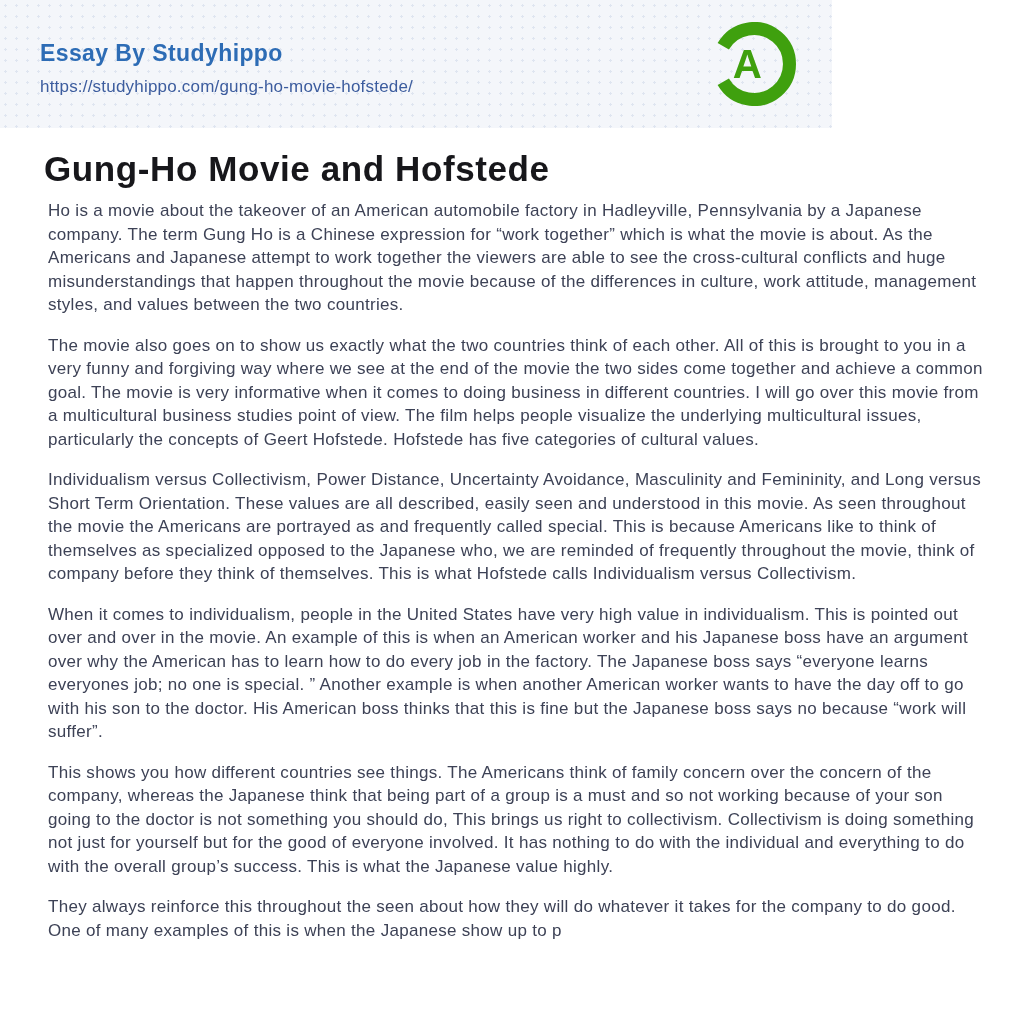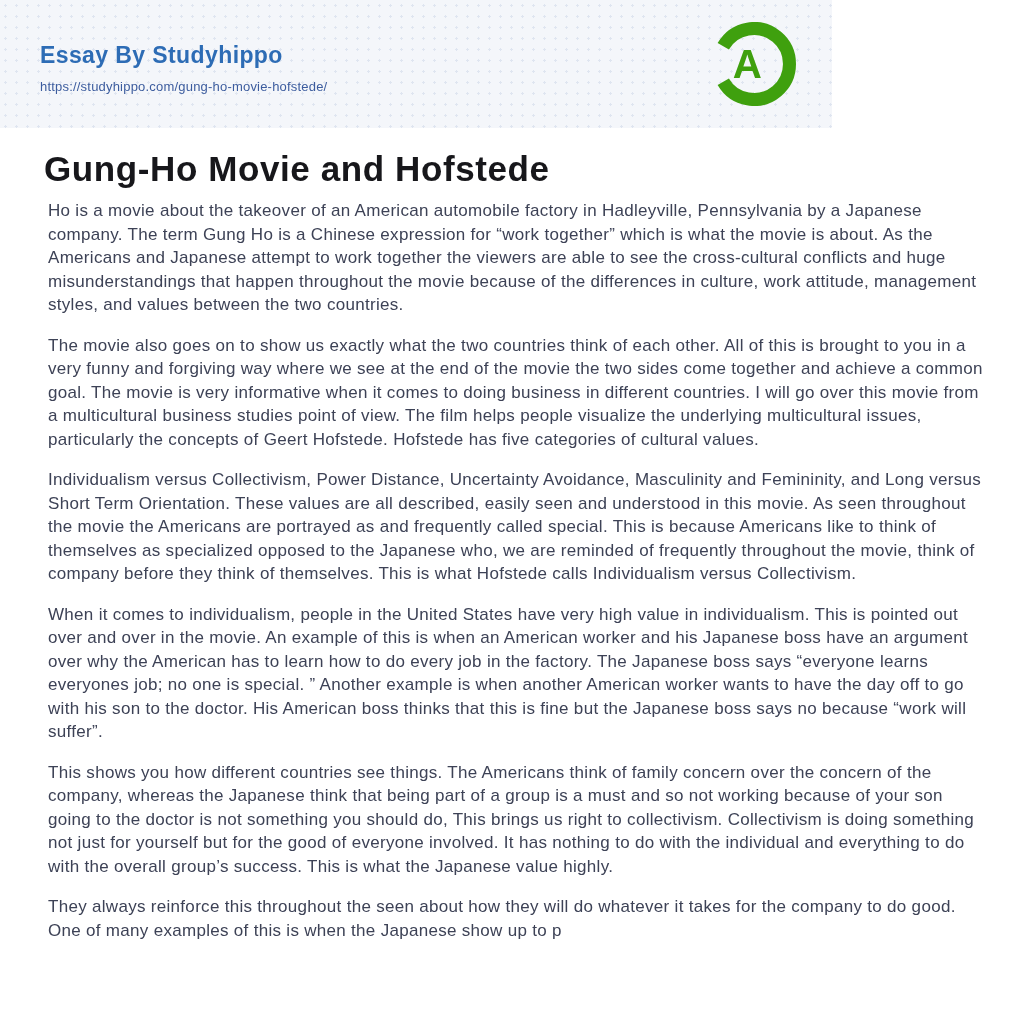--- a/index.html
+++ b/index.html
@@ -27,21 +27,21 @@
   .brand {
     color: #2d6cb5;
     font-size: 23px;
     font-weight: bold;
     letter-spacing: 0.4px;
     line-height: 28px;
   }
   .source-url {
     display: inline-block;
     color: #3c5c9e;
-    font-size: 13px;
+    font-size: 17px;
     letter-spacing: 0.2px;
     margin-top: 10px;
     text-decoration: none;
   }
   .logo-wrap { width: 84px; height: 84px; }
   .logo-wrap svg { width: 84px; height: 84px; display: block; }
   main { padding: 0 40px; }
   h1.page-title {
     margin: 21px 0 10px 4px;
     font-size: 35px;

